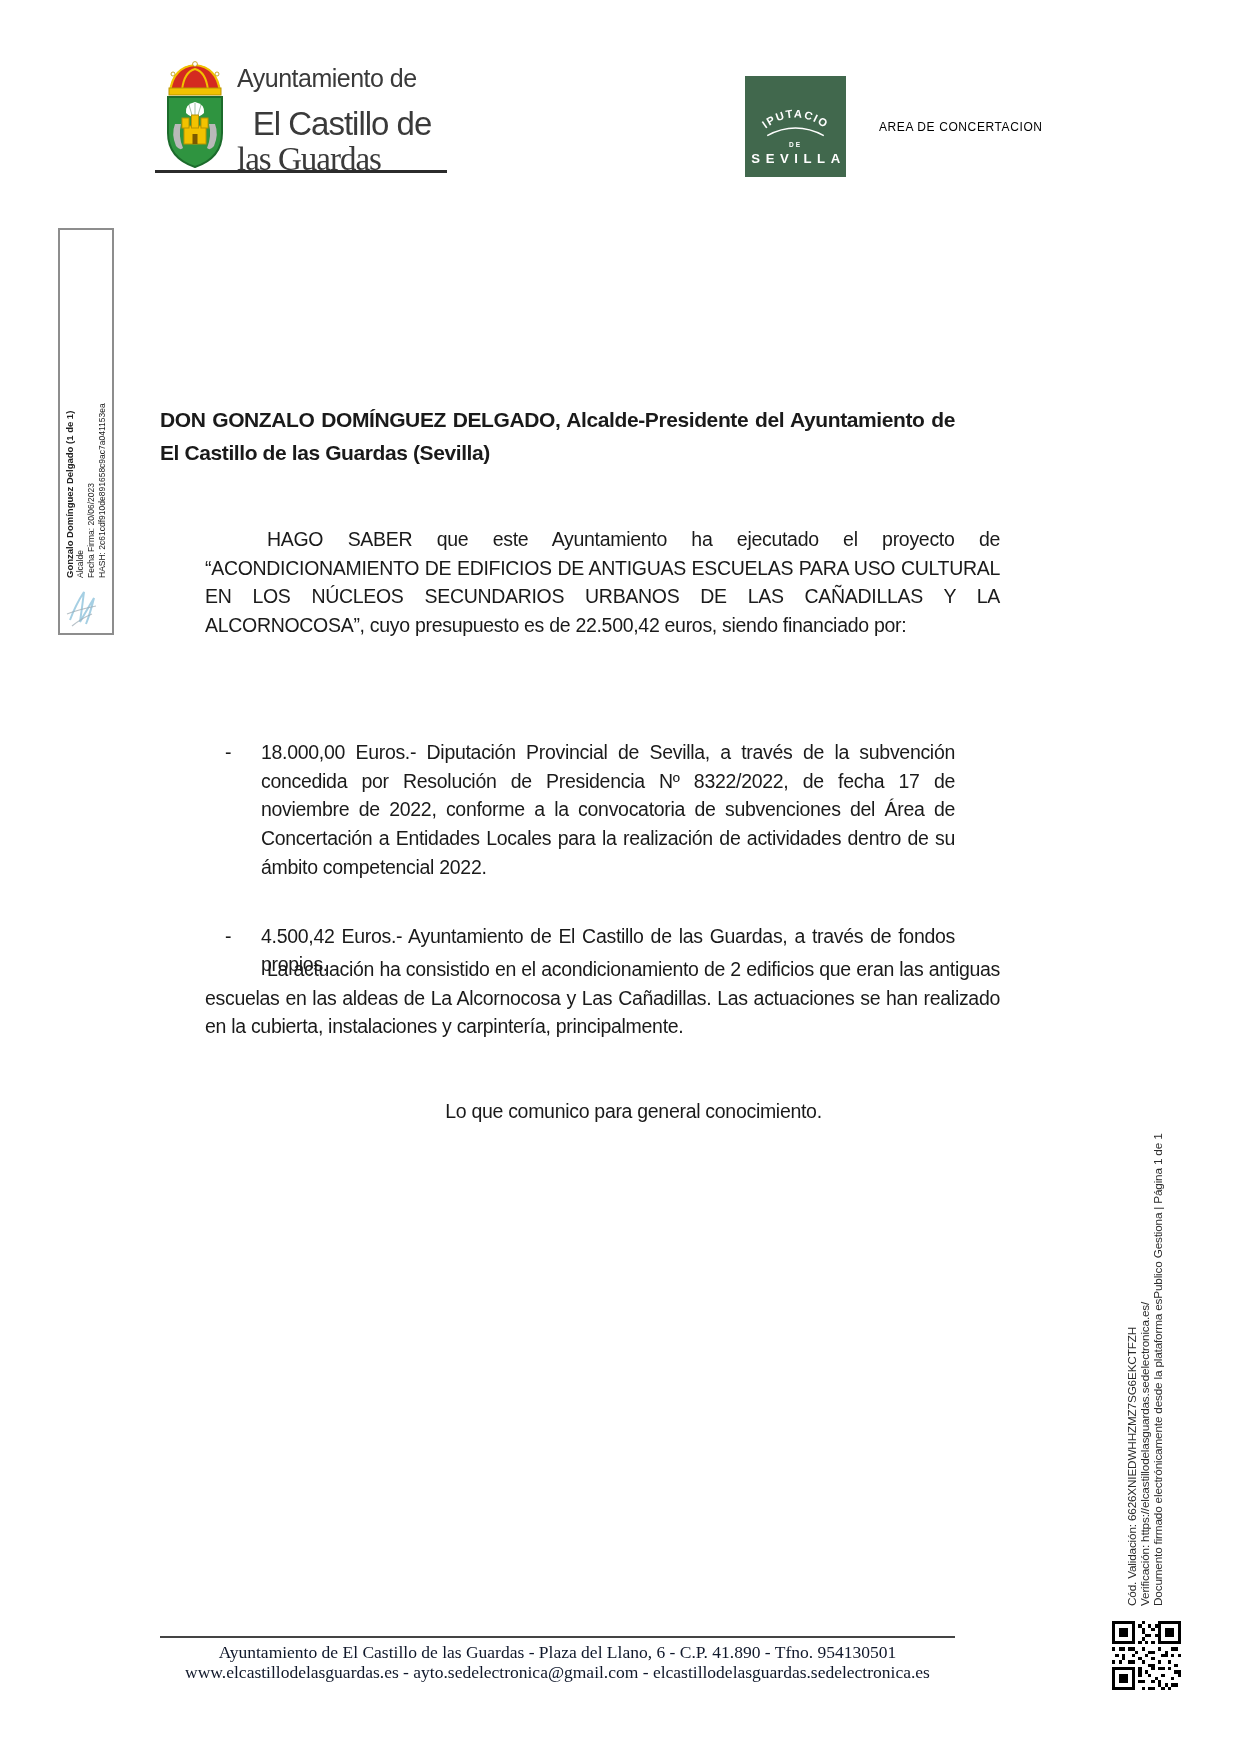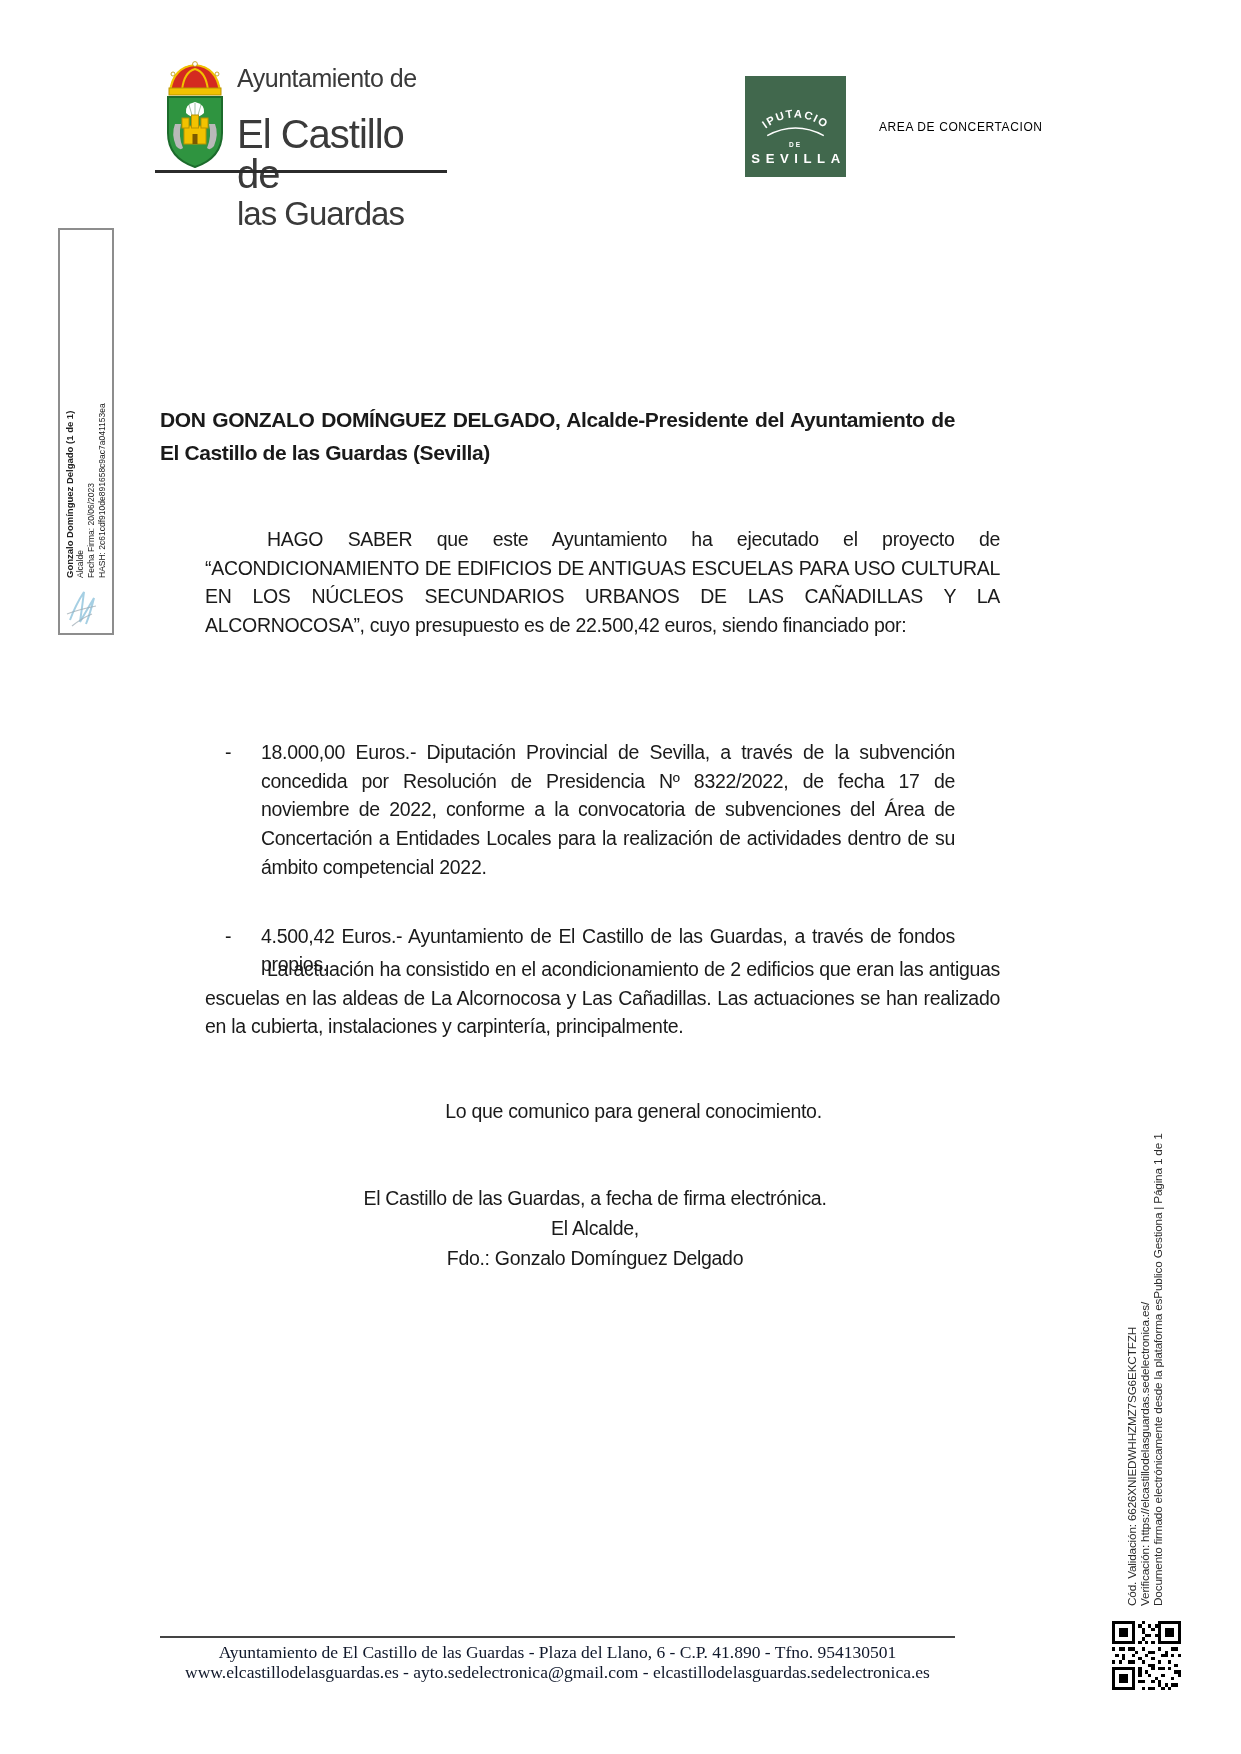--- a/index.html
+++ b/index.html
@@ -9,22 +9,22 @@
     background:#ffffff;
     font-family:"Liberation Sans",sans-serif;
     color:#1a1a1a;
     overflow:hidden;
   }
   
   .muni-logo{position:absolute;left:155px;top:58px;width:292px;height:118px;}
   .muni-crest{position:absolute;left:4px;top:2px;width:72px;height:110px;}
   .muni-text{position:absolute;left:82px;top:8px;width:210px;color:#3a3a3a;line-height:1;}
   .muni-text .l1{font-size:25px;letter-spacing:-0.5px;}
-  .muni-text .l2{font-size:40px;letter-spacing:-1px;margin-top:23px;}
-  .muni-text .l3{font-size:33px;letter-spacing:-1px;margin-top:3px;}
+  .muni-text .l2{font-size:33px;letter-spacing:-1px;margin-top:16px;text-align:center;}
+  .muni-text .l3{font-size:33px;letter-spacing:-1px;margin-top:3px;font-family:Liberation Serif, serif;}
   .muni-underline{position:absolute;left:155px;top:170px;width:292px;height:3px;background:#2b2b2b;}
   .dipu-logo{position:absolute;left:745px;top:76px;width:101px;height:101px;}
   .area-label{position:absolute;left:879px;top:120px;font-size:12px;letter-spacing:0.6px;color:#000000;}
   
   .stamp-box{position:absolute;left:58px;top:228px;width:56px;height:407px;border:2px solid #8d8d8d;box-sizing:border-box;background:#fff;}
   .stamp-text{
     position:absolute;left:64px;top:578px;width:356px;
     transform:rotate(-90deg);transform-origin:0 0;
     line-height:11px;color:#222;white-space:nowrap;
   }
@@ -143,25 +143,20 @@
   <div class="para indent" id="p1">HAGO SABER que este Ayuntamiento ha ejecutado el proyecto de “ACONDICIONAMIENTO DE EDIFICIOS DE ANTIGUAS ESCUELAS PARA USO CULTURAL EN LOS NÚCLEOS SECUNDARIOS URBANOS DE LAS CAÑADILLAS Y LA ALCORNOCOSA”, cuyo presupuesto es de 22.500,42 euros, siendo financiado por:</div>
 
   <ul class="doc-list">
     <li>18.000,00 Euros.- Diputación Provincial de Sevilla, a través de la subvención concedida por Resolución de Presidencia Nº 8322/2022, de fecha 17 de noviembre de 2022, conforme a la convocatoria de subvenciones del Área de Concertación a Entidades Locales para la realización de actividades dentro de su ámbito competencial 2022.</li>
     <li>4.500,42 Euros.- Ayuntamiento de El Castillo de las Guardas, a través de fondos propios.</li>
   </ul>
 
   <div class="para indent" id="p2">La actuación ha consistido en el acondicionamiento de 2 edificios que eran las antiguas escuelas en las aldeas de La Alcornocosa y Las Cañadillas. Las actuaciones se han realizado en la cubierta, instalaciones y carpintería, principalmente.</div>
   <div class="para indent" id="p3">Lo que comunico para general conocimiento.</div>
 
-  <div class="closing">
-    <div>El Castillo de las Guardas, a fecha de firma electrónica.</div>
-    <div>El Alcalde,</div>
-    <div>Fdo.: Gonzalo Domínguez Delgado</div>
-  </div>
 
   <div class="margin-text">
     <div>Cód. Validación: 6626XNIEDWHHZMZ7SG6EKCTFZH</div>
     <div>Verificación: https://elcastillodelasguardas.sedelectronica.es/</div>
     <div>Documento firmado electrónicamente desde la plataforma esPublico Gestiona | Página 1 de 1</div>
   </div>
 
   <svg class="qr" viewBox="0 0 21 21" xmlns="http://www.w3.org/2000/svg" shape-rendering="crispEdges">
     <rect width="21" height="21" fill="#ffffff"></rect>
     <g fill="#000000">

